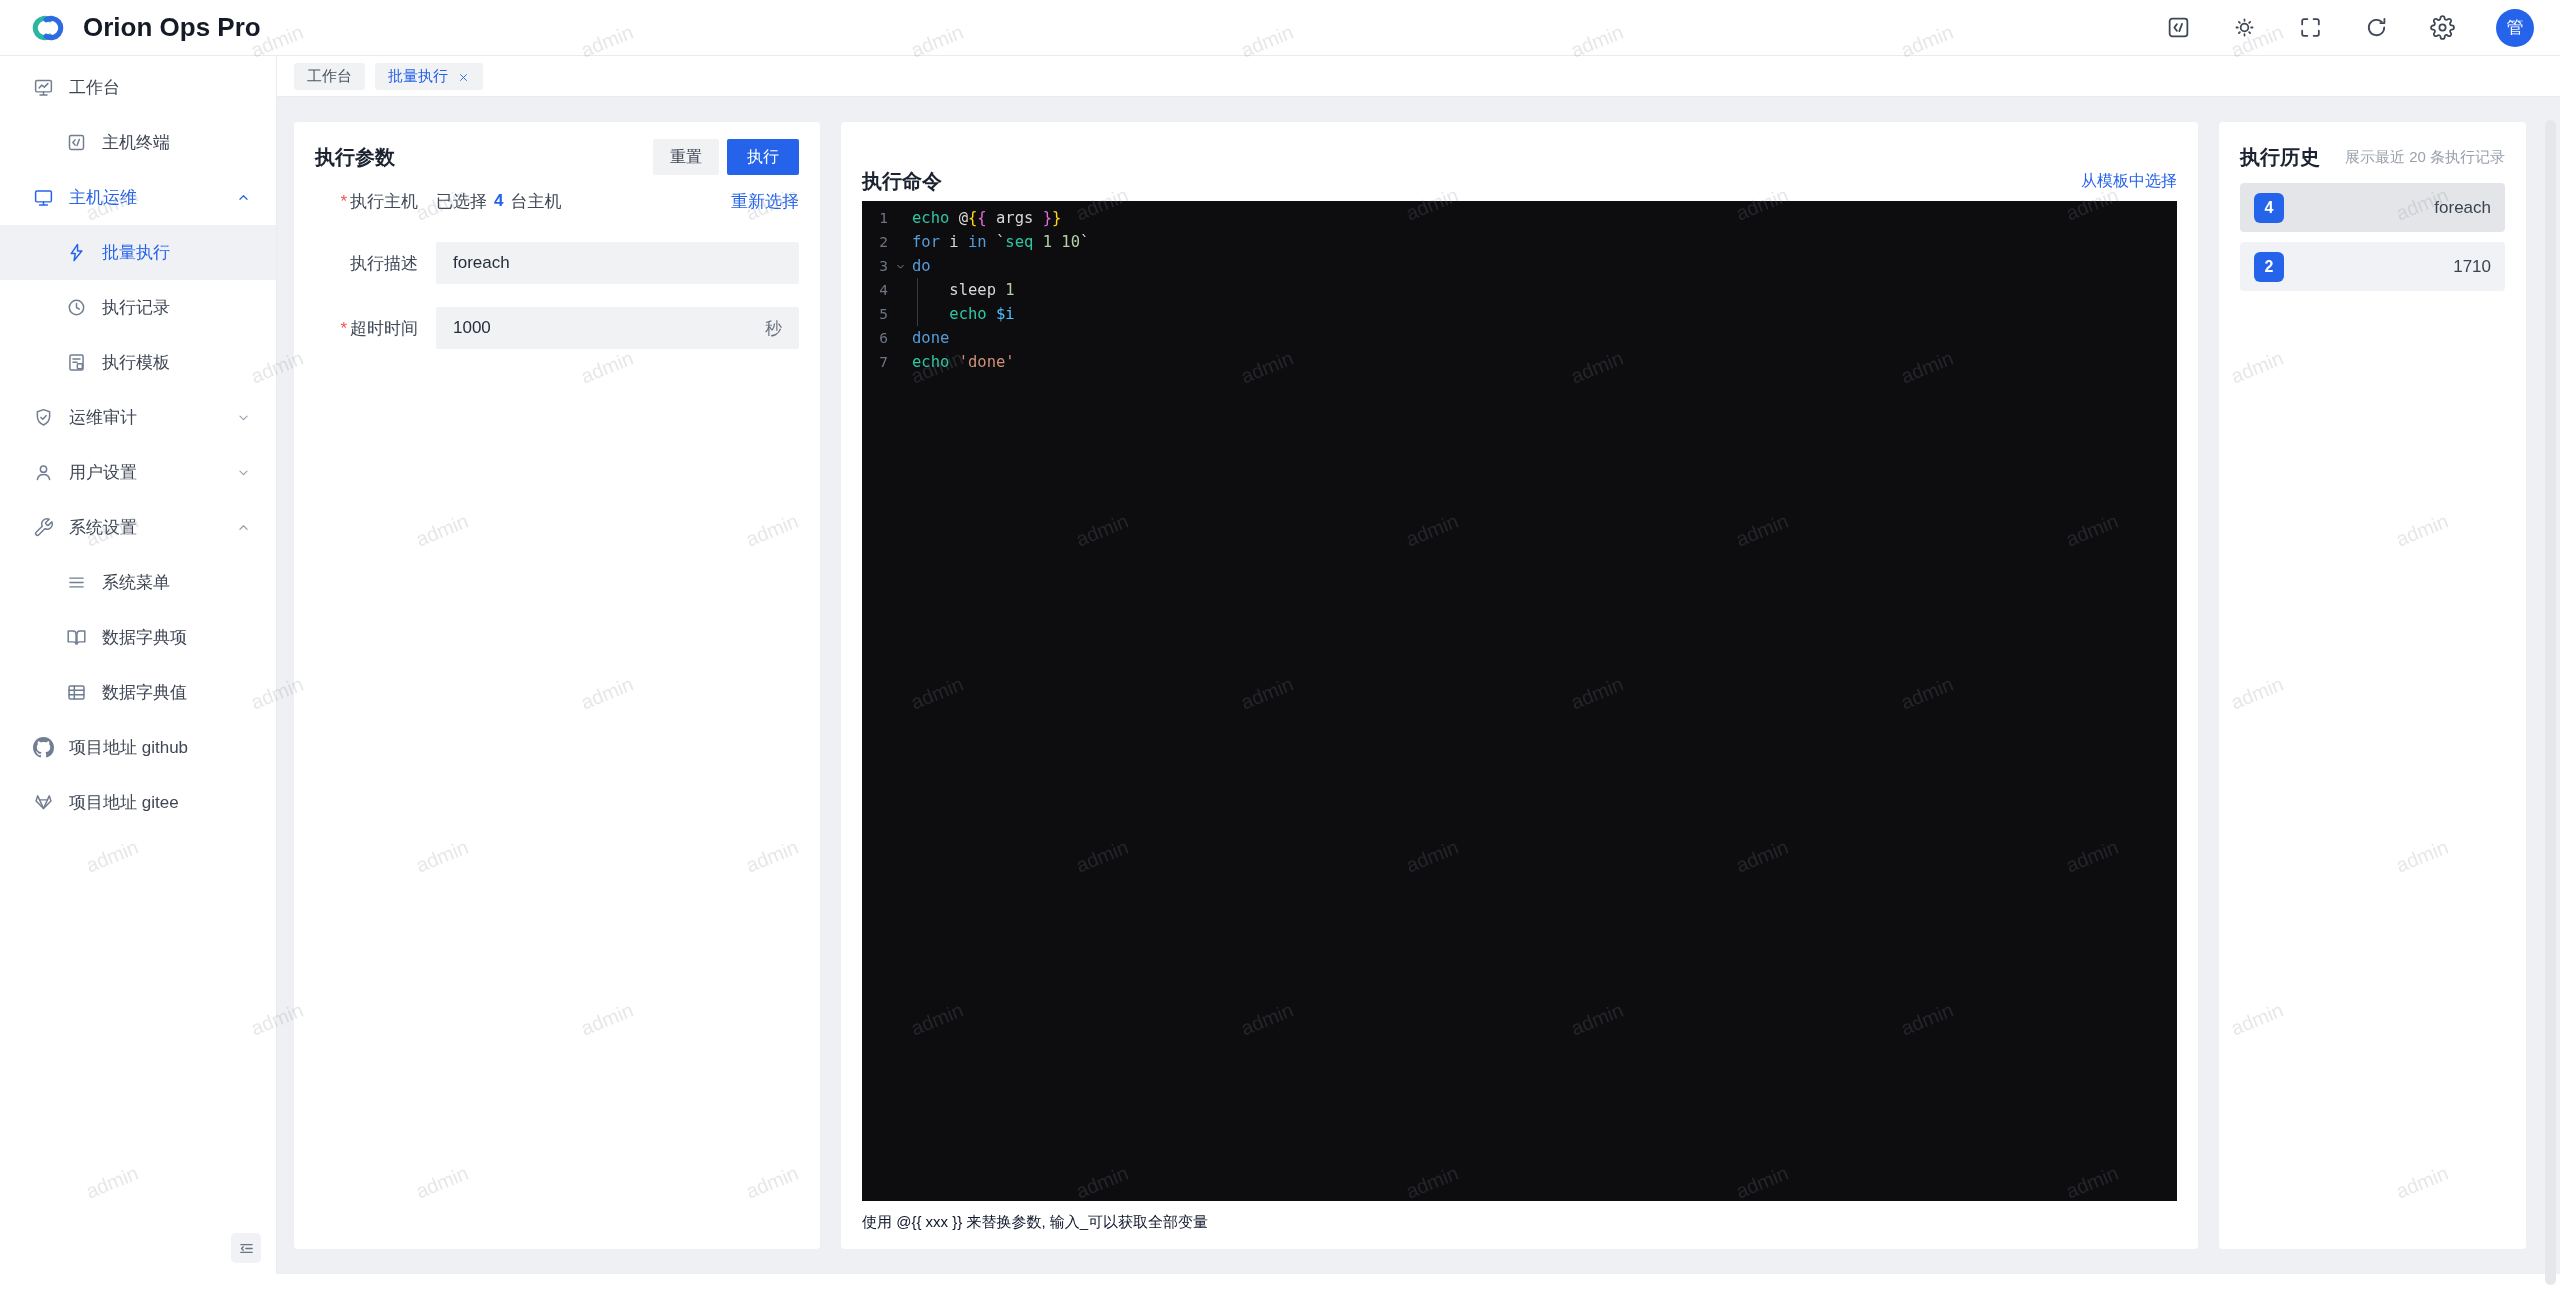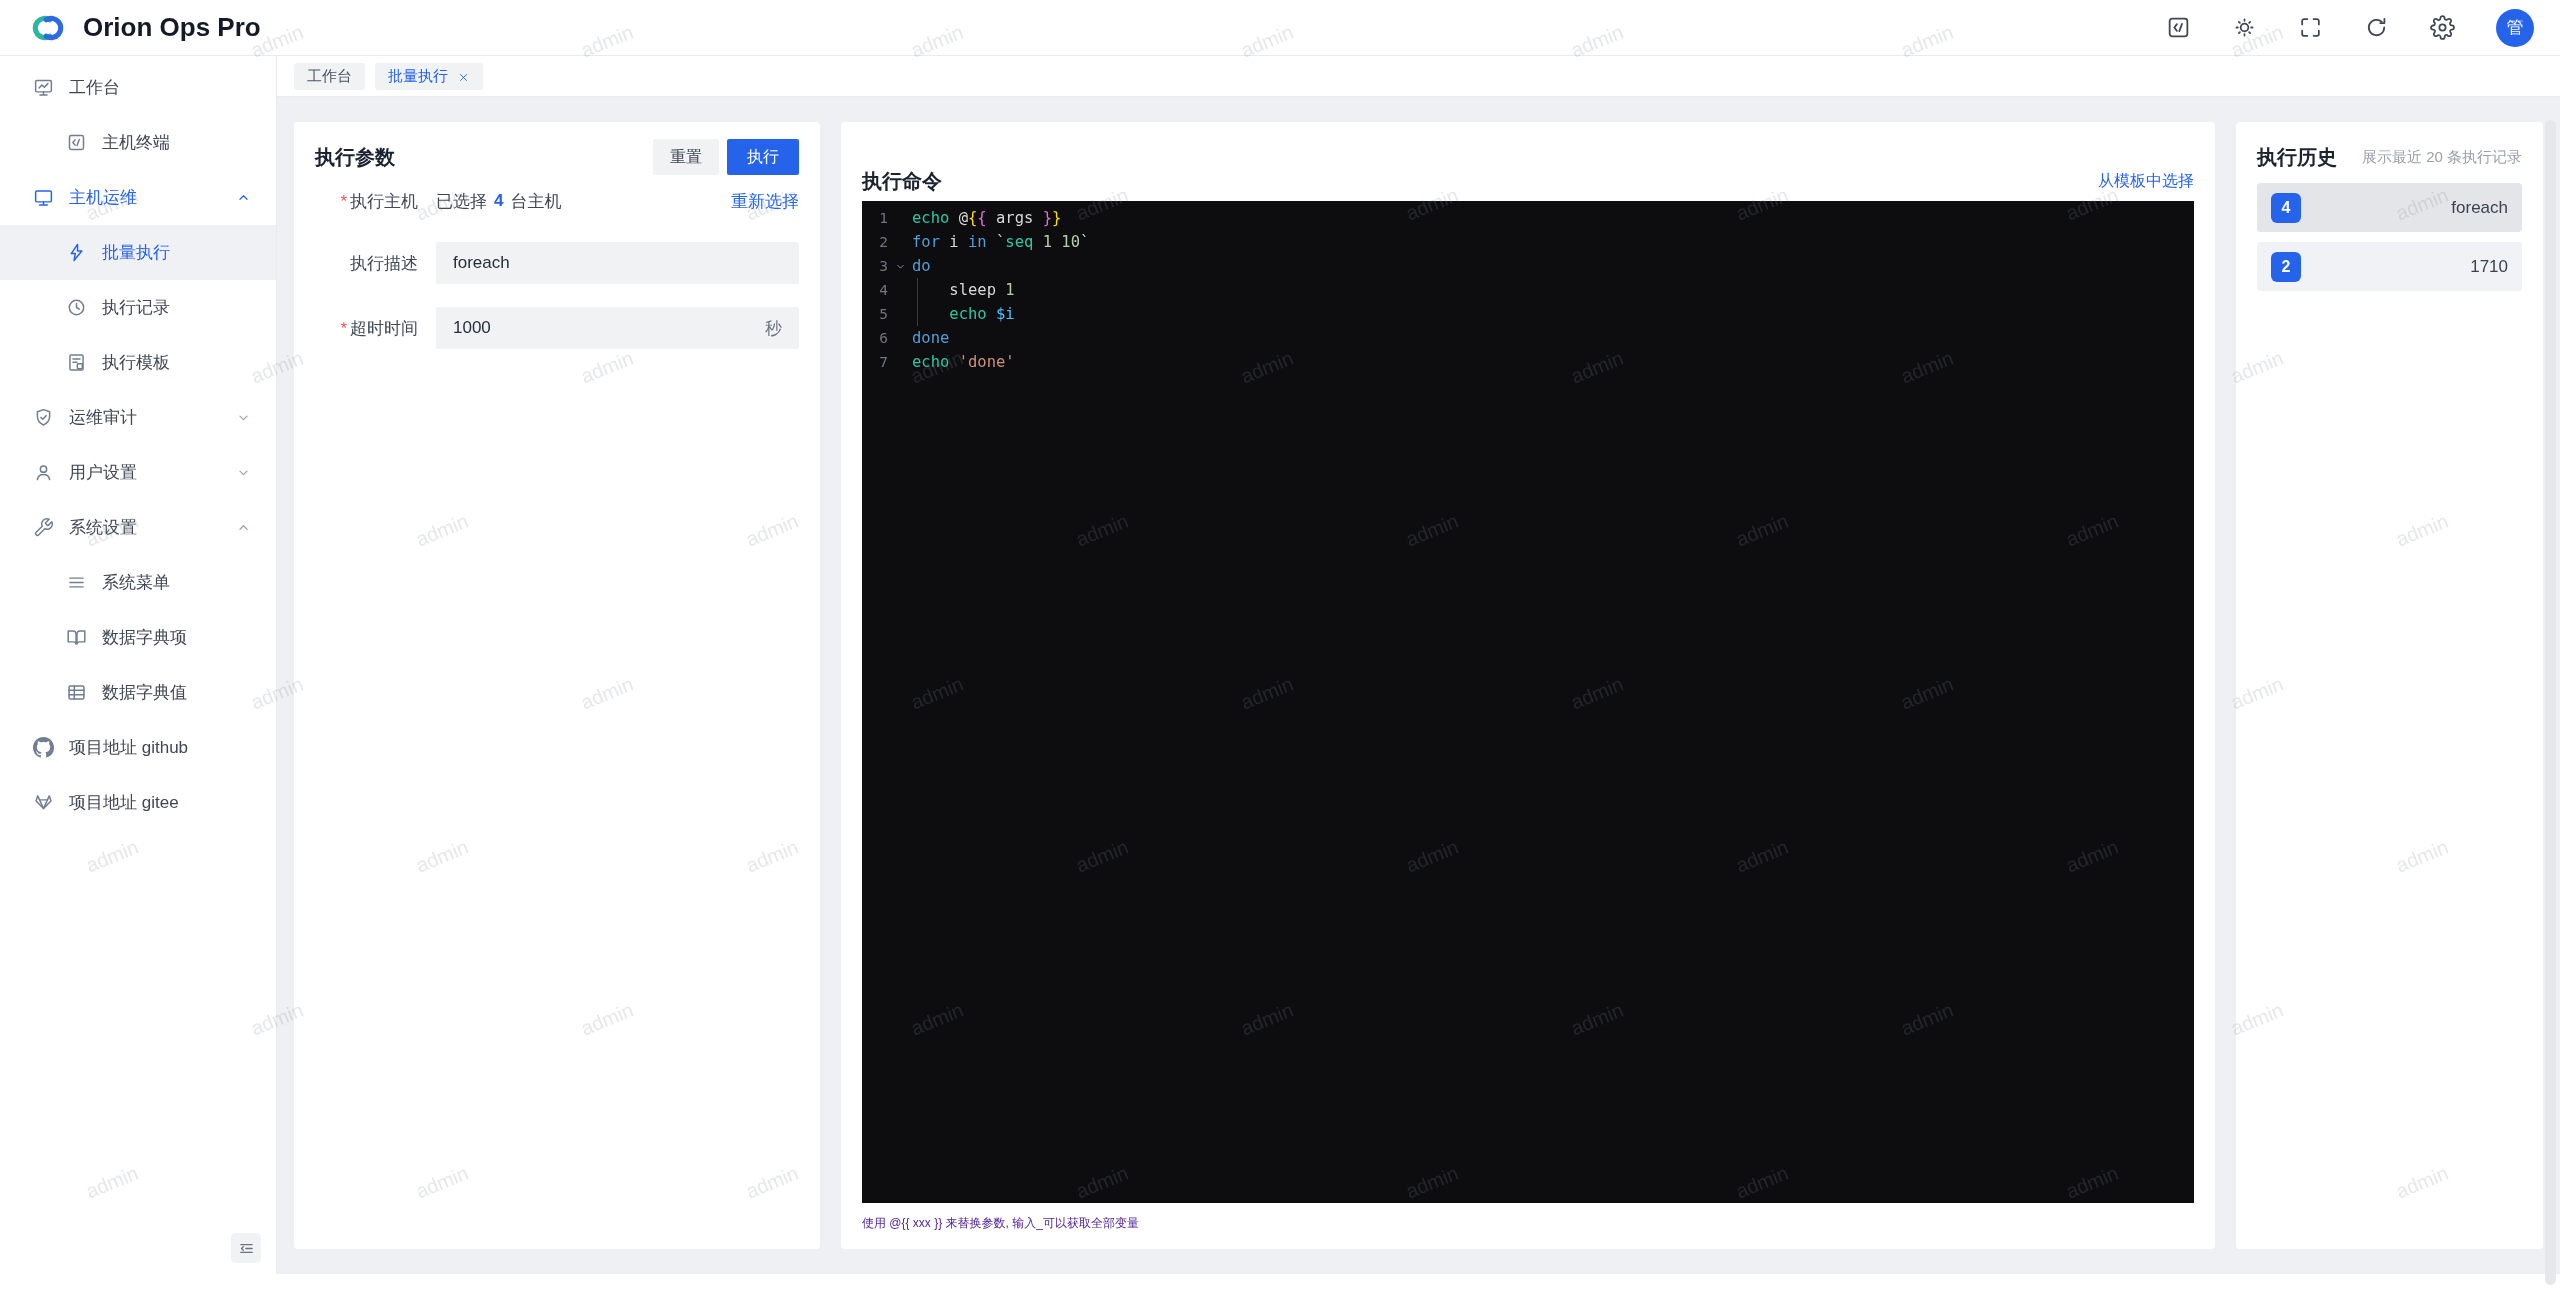--- a/index.html
+++ b/index.html
@@ -36,21 +36,21 @@
 
   
   .main { flex:1; display:flex; flex-direction:column; min-width:0; background:#eef0f3; }
   .tabbar { height:41px; background:#fff; border-bottom:1px solid #e9ebee;
             display:flex; align-items:center; padding-left:17px; gap:10px; flex-shrink:0; }
   .tab { height:27px; padding:0 13px; background:#f1f2f4; border-radius:3px;
          display:flex; align-items:center; gap:9px; font-size:15px; color:#4b5563; cursor:pointer; }
   .tab.active { color:#2563eb; }
   .tab .x { width:13px; height:13px; cursor:pointer; }
 
-  .content { flex:1; display:flex; gap:21px; padding:25px 17px 25px 17px; min-height:0; }
+  .content { flex:1; display:flex; gap:21px; padding:25px 34px 25px 17px; min-height:0; }
   .card { background:#fff; border-radius:4px; padding:17px 21px; display:flex; flex-direction:column; min-height:0; }
   .card.params { width:526px; flex-shrink:0; }
   .card.command { flex:1; min-width:0; }
   .card.history { width:307px; flex-shrink:0; }
 
   .card-head { display:flex; align-items:center; height:36px; flex-shrink:0; }
   .card-title { font-size:20px; font-weight:700; color:#1c2330; }
   .head-actions { margin-left:auto; display:flex; gap:8px; }
   .btn { height:36px; padding:0 17px; border-radius:2px; font-size:16px;
          display:flex; align-items:center; border:none; cursor:pointer;
@@ -79,21 +79,21 @@
             font-family:"DejaVu Sans Mono", monospace; font-size:15.5px; line-height:24px;
             padding:5px 0; color:#d8d8d8; cursor:text; }
   .cline { display:flex; height:24px; white-space:pre; position:relative; }
   .ln { width:26px; text-align:right; color:#6e7681; flex-shrink:0; font-size:14.5px; }
   .fold { width:24px; flex-shrink:0; display:flex; align-items:center; justify-content:center; color:#8b949e; }
   .fold svg { width:13px; height:13px; }
   .guide { position:absolute; left:55px; top:0; bottom:0; border-left:1px solid #3c3c3e; }
   .t-cmd { color:#30c6a4; } .t-kw { color:#569cd6; } .t-num { color:#b5cea8; }
   .t-str { color:#ce9178; } .t-vr { color:#4fc1ff; } .t-b1 { color:#ffd70a; }
   .t-b2 { color:#e06cd9; } .t-pln { color:#d8d8d8; }
-  .hint { margin-top:12px; font-size:12px; color:#4c1d95; flex-shrink:0; }
+  .hint { margin-top:12px; font-size:15px; color:#0f172a; flex-shrink:0; }
 
   
   .history .card-head { margin-bottom:8px; }
   .hmeta { margin-left:auto; font-size:15px; color:#9aa1ac; }
   .hitem { height:49px; border-radius:4px; background:#f1f2f5; display:flex; align-items:center;
            padding:0 14px; margin-bottom:10px; font-size:17px; color:#3b4350; cursor:pointer; }
   .hitem.selected { background:#e3e5e9; }
   .hbadge { width:30px; height:30px; border-radius:6px; background:#2563eb; color:#fff;
             font-size:16px; font-weight:700; display:flex; align-items:center; justify-content:center; }
   .htext { margin-left:auto; }

